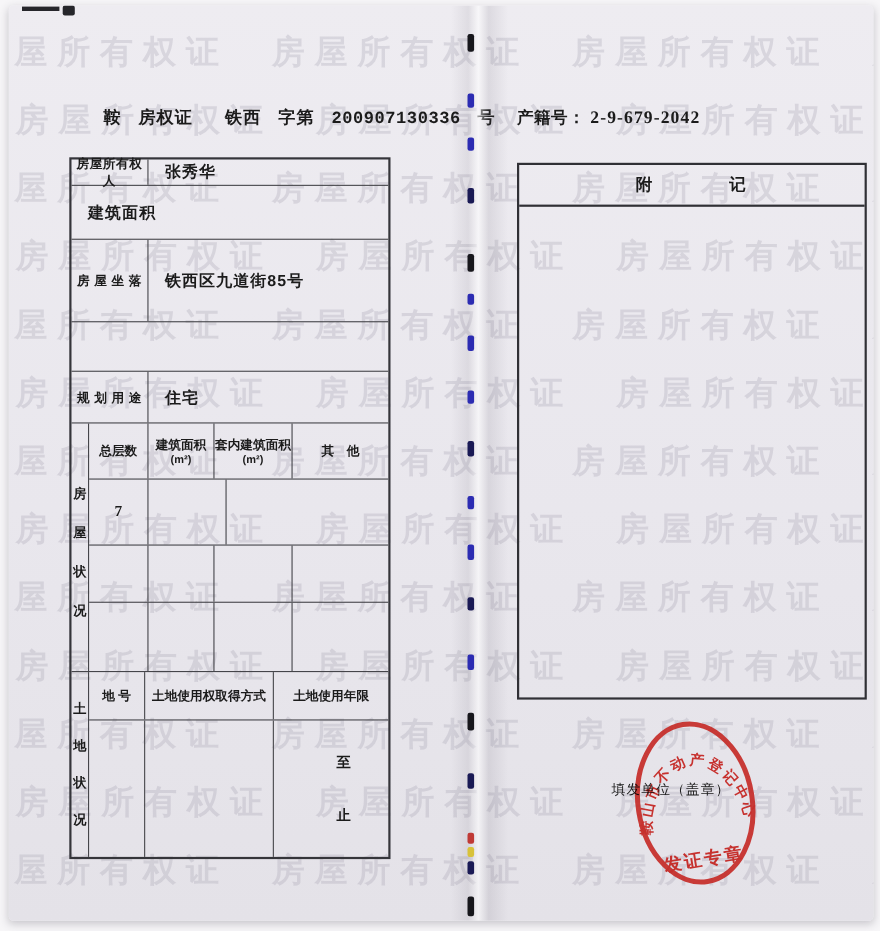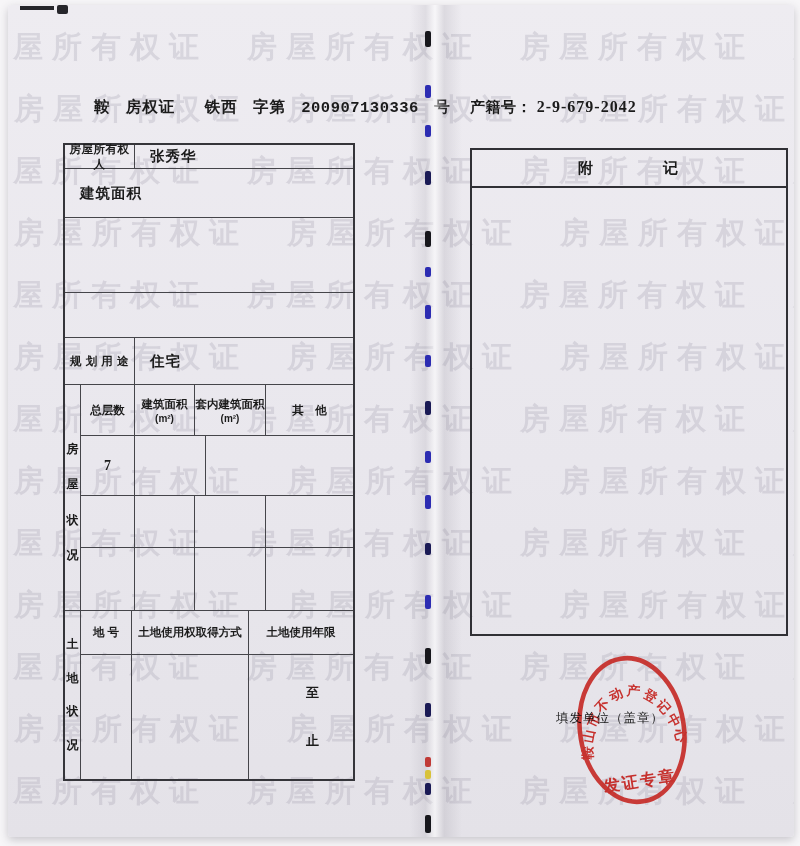--- a/index.html
+++ b/index.html
@@ -112,20 +112,22 @@
     <div class="cert-table">
 
       <div class="t-row" style="height:24px">
         <div class="lbl">房屋所有权人</div>
         <div class="val">张秀华</div>
       </div>
       <div class="t-row" style="height:49px">
         <div class="val">建筑面积</div>
       </div>
       <div class="t-row" style="height:75px">
+        <div class="lbl">房 屋 坐 落</div>
+        <div class="val">铁西区九道街85号</div>
       </div>
       <div class="t-row" style="height:45px">
         <div class="val"></div>
       </div>
       <div class="t-row" style="height:47px">
         <div class="lbl">规 划 用 途</div>
         <div class="val">住宅</div>
       </div>
 
       <div class="t-row sect" style="height:226px">

